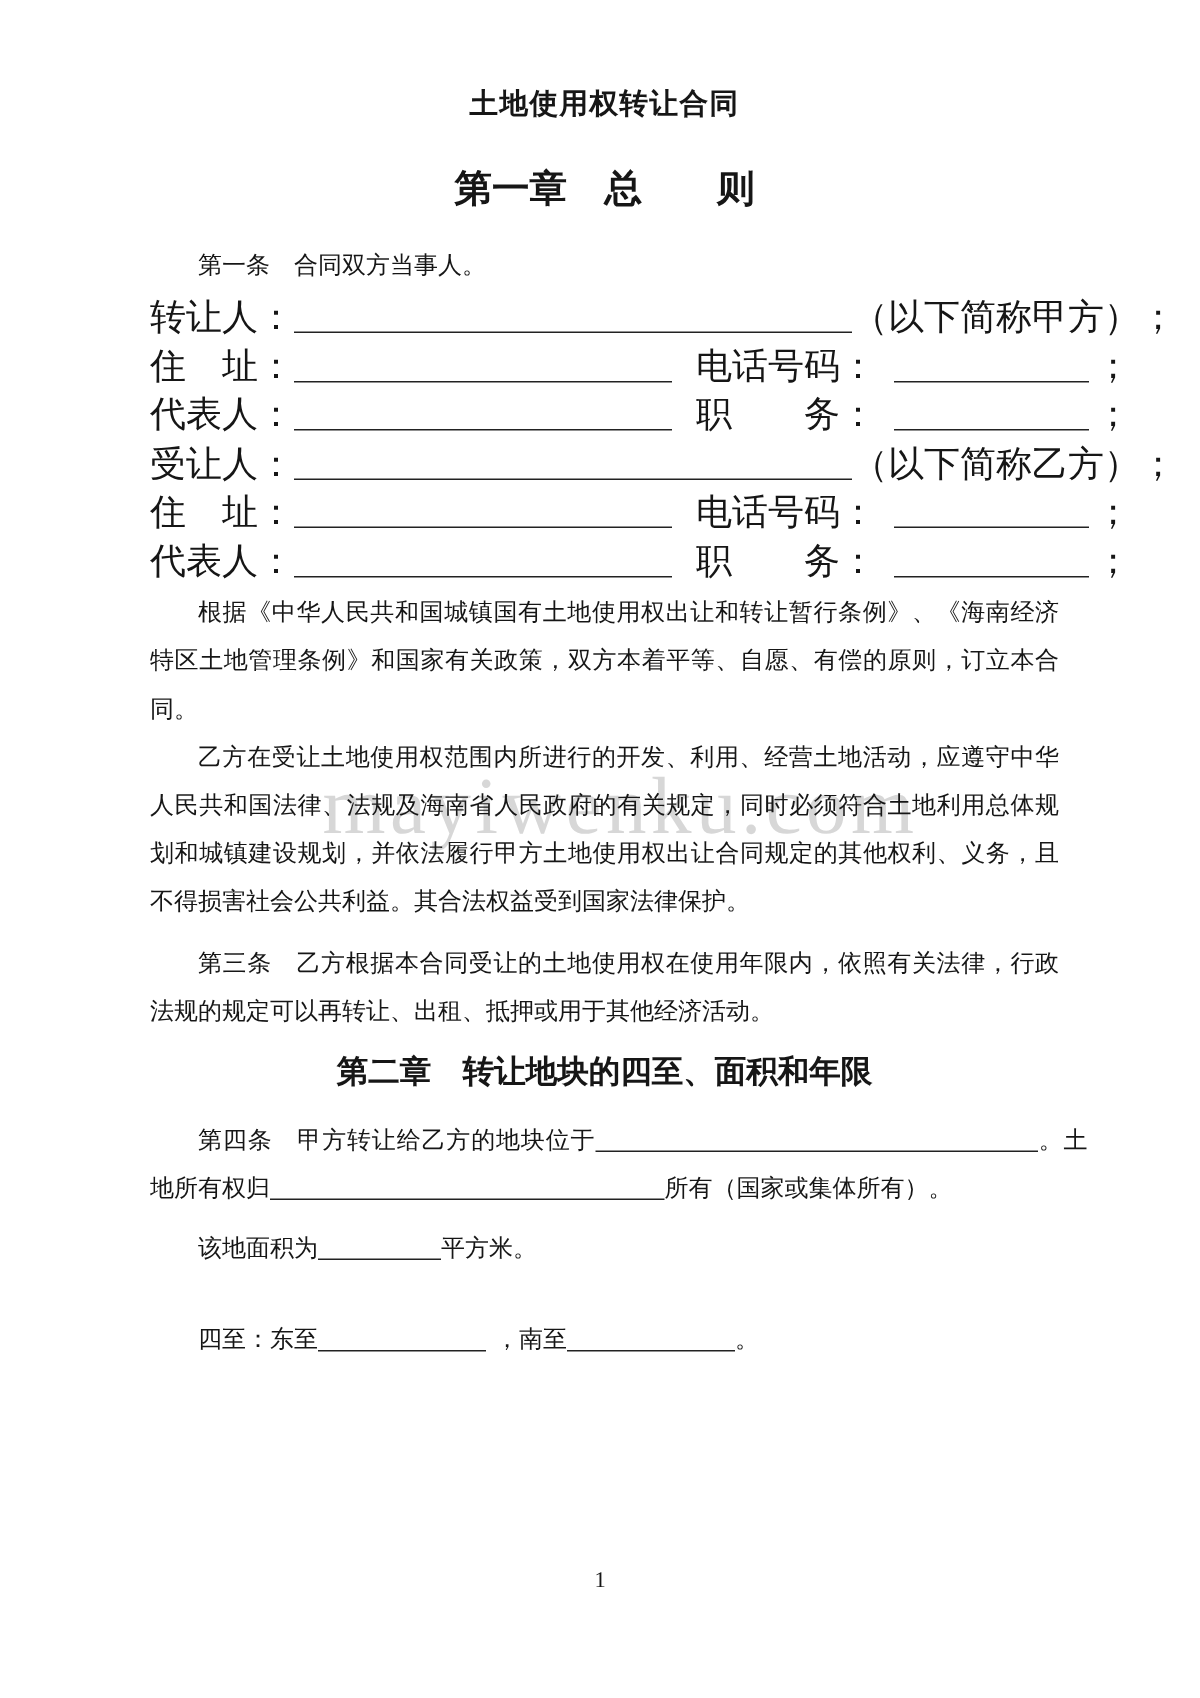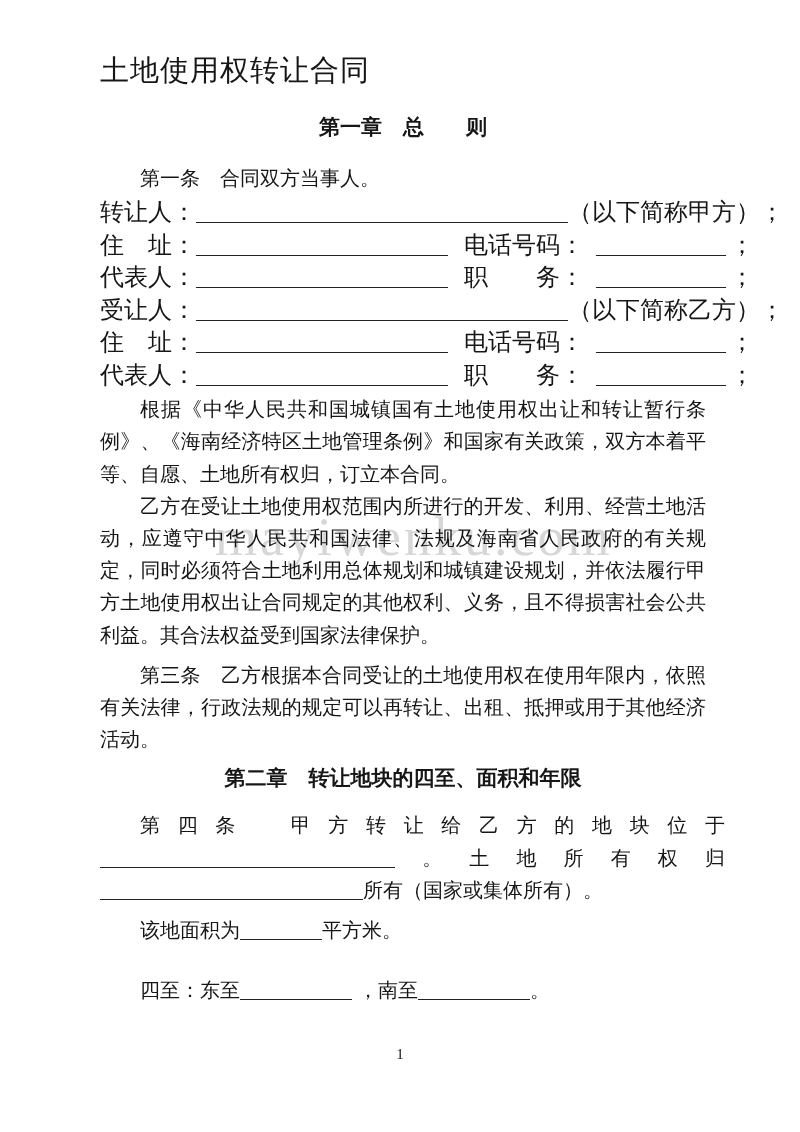--- a/index.html
+++ b/index.html
@@ -17,33 +17,33 @@
     font-size: 54px; letter-spacing: 3px;
     color: rgba(150,150,150,0.38);
     z-index: 0; user-select: none; white-space: nowrap;
   }
   .content {
     position: relative; z-index: 1;
     padding: 44px 94px 0 100px;
     width: 606px;
   }
   .doc-title {
-    font-size: 29px; font-weight: normal; 
+    font-size: 19px; font-weight: bold; text-align: center;
     margin: 8px 0 0 0; line-height: 36px; letter-spacing: 1px;
   }
   .chapter1-heading {
-    font-size: 21px; font-weight: bold; text-align: center;
+    font-size: 25px; font-weight: bold; text-align: center;
     margin: 24px 0 20px 0; line-height: 30px;
   }
   .chapter2-heading {
     font-size: 21px; font-weight: bold; text-align: center;
     margin: 8px 0 16px 0; line-height: 30px;
   }
   p.body {
-    font-size: 20px; line-height: 32.2px;
+    font-size: 16px; line-height: 32.2px;
     text-align: justify; text-indent: 2em;
     margin: 0;
   }
   p.article1 { margin: 0 0 2px 0; }
   p.preamble { margin-top: 2px; }
   p.article3 { margin-top: 8px; }
   p.article4 { width: 625px; }
   p.area-line { margin-top: 8px; text-align: left; }
   p.bounds-line { margin-top: 28px; text-align: left; }
   .form-line {
@@ -101,21 +101,21 @@
     <div class="form-line">
       <span>受让人：</span><span class="blank w-pname"></span><span>（以下简称乙方）；</span>
     </div>
     <div class="form-line">
       <span>住　址：</span><span class="blank w-paddr"></span><span class="lbl2">电话号码：</span><span class="blank w-pphone b2"></span><span class="endp">；</span>
     </div>
     <div class="form-line">
       <span>代表人：</span><span class="blank w-paddr"></span><span class="lbl2">职　　务：</span><span class="blank w-pphone b2"></span><span class="endp">；</span>
     </div>
 
-    <p class="body preamble">根据《中华人民共和国城镇国有土地使用权出让和转让暂行条例》、《海南经济特区土地管理条例》和国家有关政策，双方本着平等、自愿、土地所有权归，订立本合同。</p>
+    <p class="body preamble">根据《中华人民共和国城镇国有土地使用权出让和转让暂行条例》、《海南经济特区土地管理条例》和国家有关政策，双方本着平等、自愿、有偿的原则，订立本合同。</p>
 
 
     <p class="body">乙方在受让土地使用权范围内所进行的开发、利用、经营土地活动，应遵守中华人民共和国法律、法规及海南省人民政府的有关规定，同时必须符合土地利用总体规划和城镇建设规划，并依法履行甲方土地使用权出让合同规定的其他权利、义务，且不得损害社会公共利益。其合法权益受到国家法律保护。</p>
 
     <p class="body article3">第三条　乙方根据本合同受让的土地使用权在使用年限内，依照有关法律，行政法规的规定可以再转让、出租、抵押或用于其他经济活动。</p>
 
     <h2 class="chapter2-heading">第二章　转让地块的四至、面积和年限</h2>
 
     <p class="body article4"><span>第四条　甲方转让给乙方的地块位于</span><span class="blank w-a4a"></span><span>。土地所有权归</span><span class="blank w-a4b"></span><span>所有（国家或集体所有）。</span></p>
 

